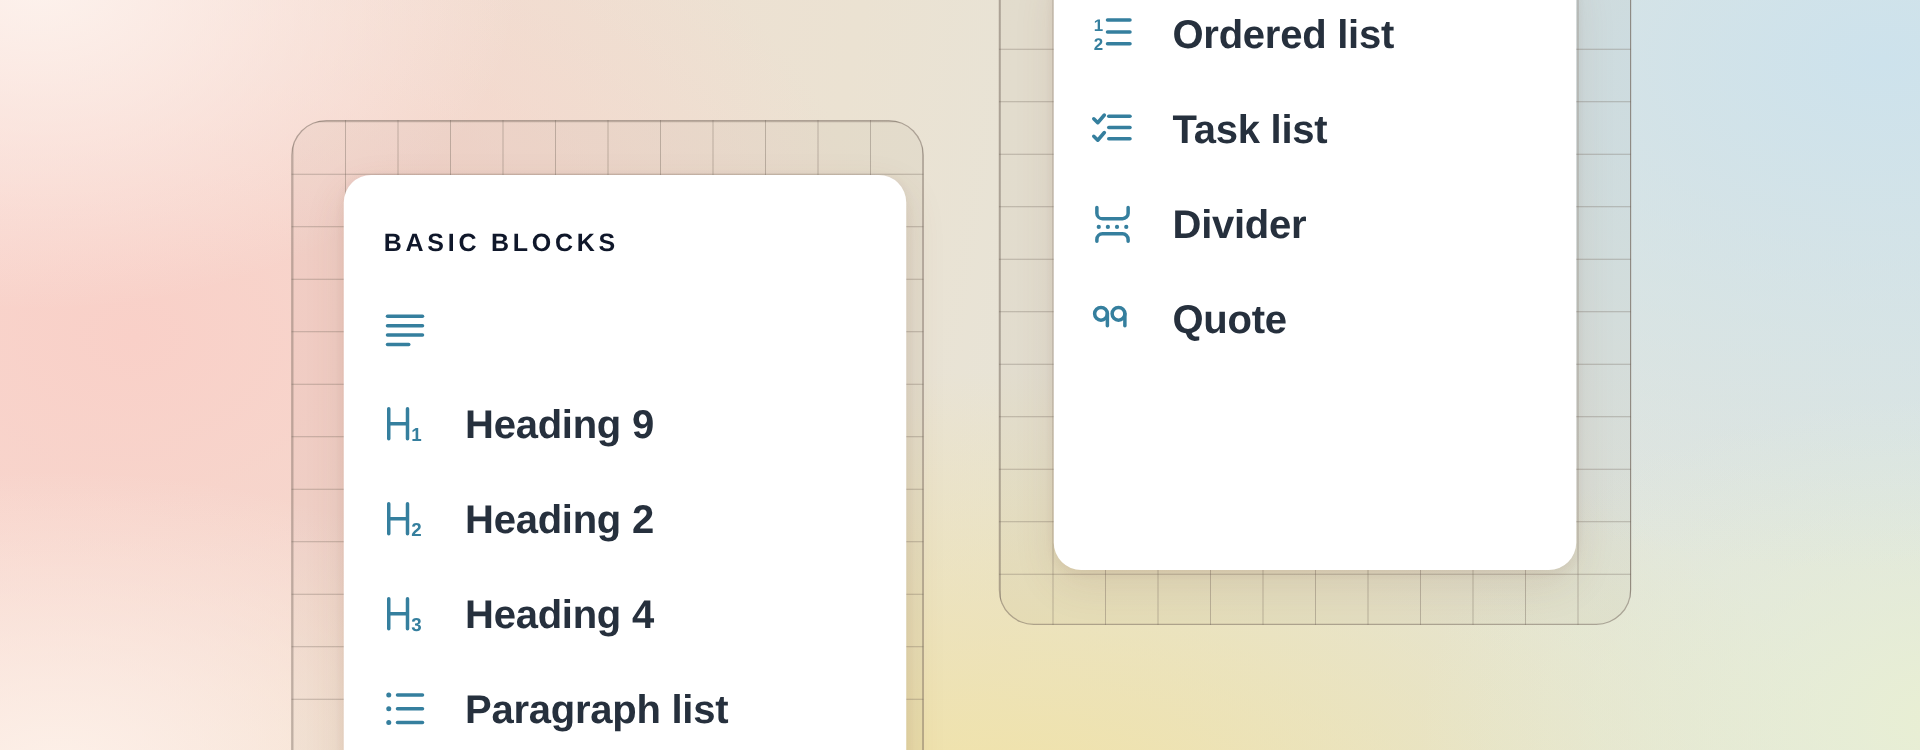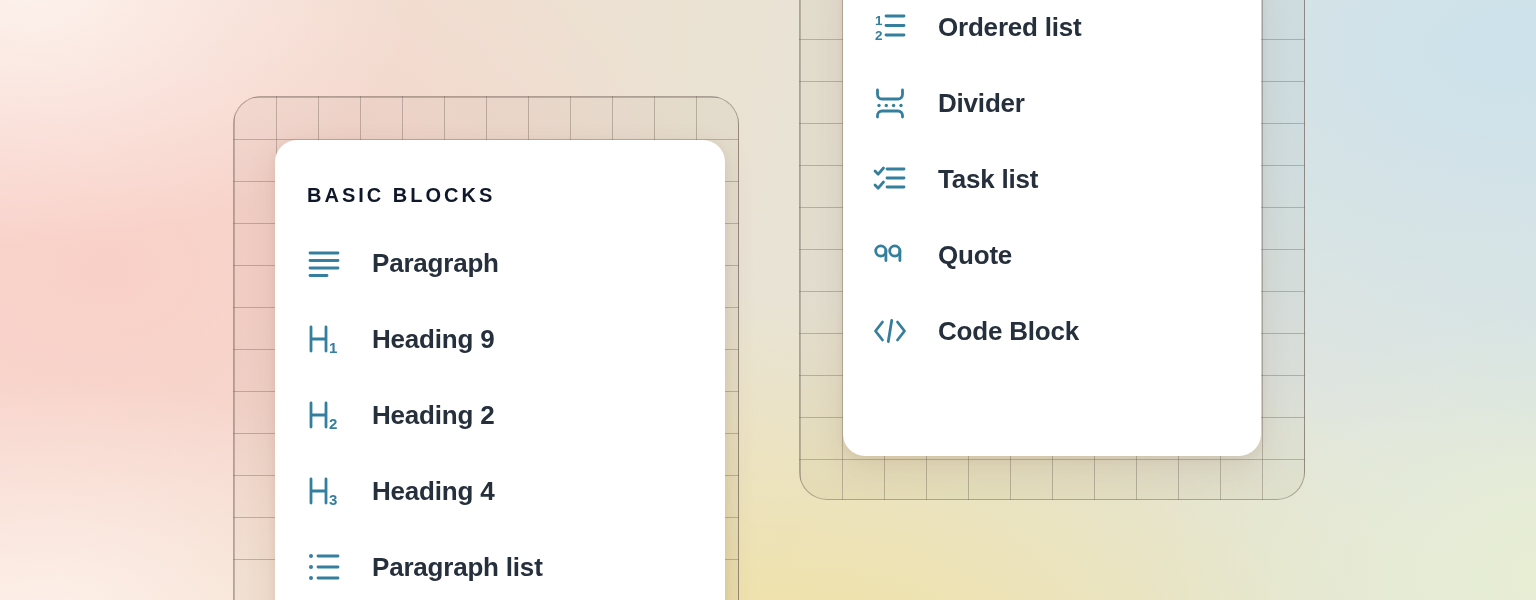--- a/index.html
+++ b/index.html
@@ -54,21 +54,21 @@
     cursor:pointer;
   }
   .item-icon{
     width:34px;height:34px;
     flex:0 0 34px;
     margin-right:31px;
     display:flex;align-items:center;justify-content:center;
   }
   .item-icon svg{display:block;width:34px;height:34px;}
   .item-label{
-    font-size:26px;
+    font-size:32px;
     font-weight:700;
     color:#26303d;
     letter-spacing:-.2px;
     white-space:nowrap;
   }
   .ic{stroke:#357f9e;stroke-width:2.8;fill:none;stroke-linecap:round;stroke-linejoin:round;}
   .icf{fill:#357f9e;stroke:none;}
   .ict{fill:#357f9e;font-family:"Liberation Sans",sans-serif;font-weight:700;}
 </style>
 </head>
@@ -84,21 +84,20 @@
 
     <div class="menu-item">
       <span class="item-icon">
         <svg viewBox="0 0 34 34">
           <line class="ic" x1="3" y1="7" x2="31" y2="7"></line>
           <line class="ic" x1="3" y1="14.5" x2="31" y2="14.5"></line>
           <line class="ic" x1="3" y1="22" x2="31" y2="22"></line>
           <line class="ic" x1="3" y1="29.5" x2="20" y2="29.5"></line>
         </svg>
       </span>
-      <span class="item-label">Paragraph</span>
     </div>
 
     <div class="menu-item">
       <span class="item-icon">
         <svg viewBox="0 0 34 34">
           <path class="ic" d="M4 5 V29 M19 5 V29 M4 17 H19"></path>
           <text class="ict" x="22" y="31" font-size="15">1</text>
         </svg>
       </span>
       <span class="item-label">Heading 9</span>
@@ -150,62 +149,52 @@
           <line class="ic" x1="13" y1="15.5" x2="31" y2="15.5"></line>
           <line class="ic" x1="13" y1="25" x2="31" y2="25"></line>
         </svg>
       </span>
       <span class="item-label">Ordered list</span>
     </div>
 
     <div class="menu-item">
       <span class="item-icon">
         <svg viewBox="0 0 34 34">
+          <path class="ic" d="M2 9 l3.2 3.2 L10.5 6"></path>
+          <path class="ic" d="M2 23 l3.2 3.2 L10.5 20"></path>
+          <line class="ic" x1="14" y1="7" x2="31" y2="7"></line>
+          <line class="ic" x1="14" y1="16" x2="31" y2="16"></line>
+          <line class="ic" x1="14" y1="25" x2="31" y2="25"></line>
+        </svg>
+      </span>
+      <span class="item-label">Task list</span>
+    </div>
+
+    <div class="menu-item">
+      <span class="item-icon">
+        <svg viewBox="0 0 34 34">
           <path class="ic" d="M4.5 4 v4.5 a4.5 4.5 0 0 0 4.5 4.5 h16 a4.5 4.5 0 0 0 4.5 -4.5 V4"></path>
           <circle class="icf" cx="6" cy="19.5" r="1.7"></circle>
           <circle class="icf" cx="13.3" cy="19.5" r="1.7"></circle>
           <circle class="icf" cx="20.6" cy="19.5" r="1.7"></circle>
           <circle class="icf" cx="28" cy="19.5" r="1.7"></circle>
           <path class="ic" d="M4.5 31 v-1.5 a4.5 4.5 0 0 1 4.5 -4.5 h16 a4.5 4.5 0 0 1 4.5 4.5 V31"></path>
         </svg>
       </span>
       <span class="item-label">Divider</span>
     </div>
 
-    <div class="menu-item">
-      <span class="item-icon">
-        <svg viewBox="0 0 34 34">
-          <path class="ic" d="M2 9 l3.2 3.2 L10.5 6"></path>
-          <path class="ic" d="M2 23 l3.2 3.2 L10.5 20"></path>
-          <line class="ic" x1="14" y1="7" x2="31" y2="7"></line>
-          <line class="ic" x1="14" y1="16" x2="31" y2="16"></line>
-          <line class="ic" x1="14" y1="25" x2="31" y2="25"></line>
-        </svg>
-      </span>
-      <span class="item-label">Task list</span>
-    </div>
-
 
     <div class="menu-item">
       <span class="item-icon">
         <svg viewBox="0 0 34 34">
           <circle class="ic" cx="7.8" cy="13" r="5.1"></circle>
           <path class="ic" d="M12.9 13 V22.5"></path>
           <circle class="ic" cx="21.8" cy="13" r="5.1"></circle>
           <path class="ic" d="M26.9 13 V22.5"></path>
         </svg>
       </span>
       <span class="item-label">Quote</span>
     </div>
 
-    <div class="menu-item">
-      <span class="item-icon">
-        <svg viewBox="0 0 34 34">
-          <path class="ic" d="M9.5 8 L2.5 17 L9.5 26"></path>
-          <path class="ic" d="M24.5 8 L31.5 17 L24.5 26"></path>
-          <line class="ic" x1="18.7" y1="6.5" x2="15.3" y2="27.5"></line>
-        </svg>
-      </span>
-      <span class="item-label">Code Block</span>
-    </div>
   </div>
 
 </div>
 
 </body></html>

